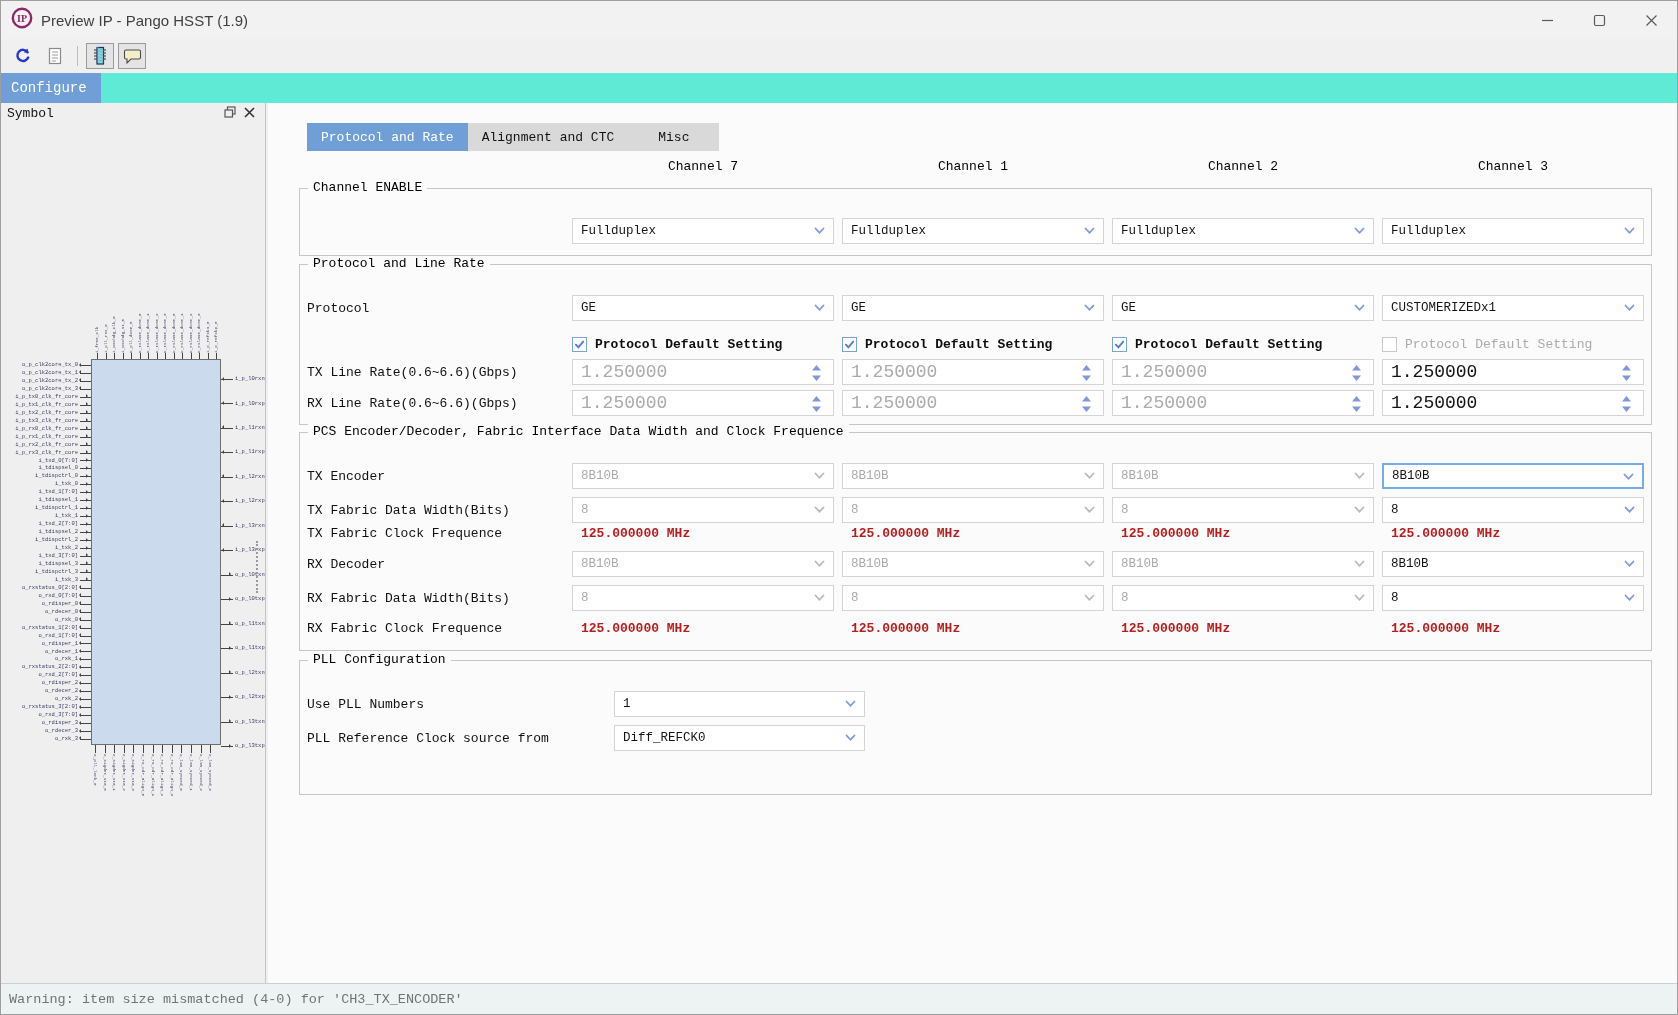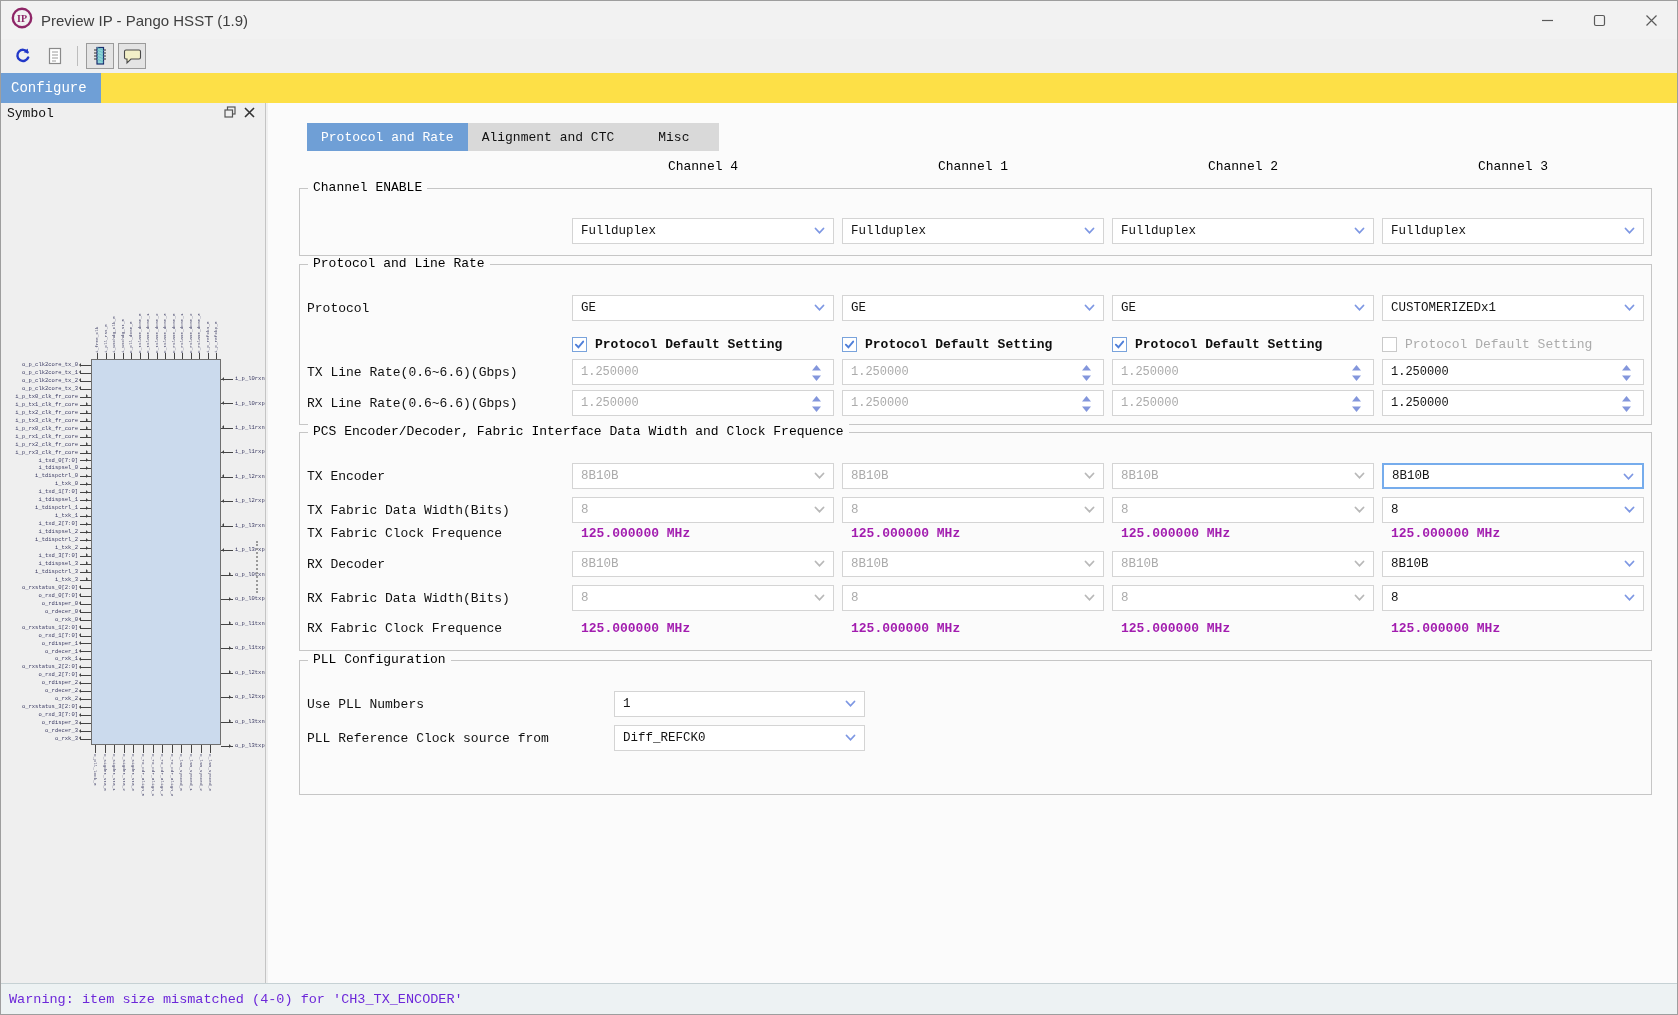--- a/index.html
+++ b/index.html
@@ -11,21 +11,21 @@
   #app-logo{margin:0 8px 0 10px;}
   #title-text{font-family:"Liberation Sans","DejaVu Sans",sans-serif;font-size:15px;color:#3F3F3F;}
   #win-controls{margin-left:auto;display:flex;height:100%;}
   .win-btn{width:52px;height:100%;display:flex;align-items:center;justify-content:center;}
   
   #toolbar{height:34px;background:#F0F0F0;display:flex;align-items:center;padding-left:8px;flex:0 0 auto;}
   .tb-btn{width:28px;height:26px;display:flex;align-items:center;justify-content:center;margin-right:4px;}
   .tb-btn.boxed{background:#E4E4E4;border:1px solid #9B9B9B;box-sizing:border-box;}
   .tb-sep{width:1px;height:20px;background:#BDBDBD;margin:0 8px 0 4px;}
   
-  #cfgrow{height:30px;background:#fde047;display:flex;flex:0 0 auto;}
+  #cfgrow{height:30px;background:#5eead4;display:flex;flex:0 0 auto;}
   #configure-tab{background:#6F9FD6;color:#FFFFFF;font-size:14px;display:flex;align-items:center;
        padding:0 14px 0 10px;}
   
   #panels{flex:1 1 auto;display:flex;position:relative;min-height:0;}
   #symbol-panel{width:264px;flex:0 0 auto;background:#EFEFEF;border-right:1px solid #C4C4C4;
        display:flex;flex-direction:column;}
   #symbol-header{height:21px;display:flex;align-items:center;padding:0 10px 0 6px;flex:0 0 auto;}
   #symbol-title{font-size:13px;color:#111;}
   #symbol-header .sp-ico{margin-left:auto;}
   #symbol-header .sp-ico + .sp-ico{margin-left:8px;}
@@ -68,34 +68,34 @@
   .rlabel{font-size:13px;color:#101010;padding-left:3px;white-space:nowrap;}
   
   .select{position:relative;height:26px;background:#FFF;border:1px solid #D4D4D4;box-sizing:border-box;
        display:flex;align-items:center;}
   .select .sval{font-size:12.5px;color:#141414;padding-left:8px;white-space:nowrap;}
   .select svg.chev{position:absolute;right:8px;top:8px;}
   .select.disabled .sval{color:#ABABAB;}
   .select.focused{border:2px solid #76ACEC;}
   .spin{position:relative;height:26px;background:#FFF;border:1px solid #D4D4D4;box-sizing:border-box;
        display:flex;align-items:center;}
-  .spin .sval{font-size:12px;color:#141414;padding-left:8px;}
+  .spin .sval{font-size:18px;color:#141414;padding-left:8px;}
   .spin.disabled .sval{color:#ABABAB;}
   .spin svg{position:absolute;right:12px;top:5px;}
-  .statictext{font-size:13px;font-weight:600;color:#a21caf;padding-left:9px;white-space:nowrap;}
+  .statictext{font-size:13px;font-weight:600;color:#b91c1c;padding-left:9px;white-space:nowrap;}
   .cbwrap{display:flex;}
   .cbox{width:15px;height:15px;background:#FFF;border:1px solid #79A3DC;box-sizing:border-box;
        display:flex;align-items:center;justify-content:center;}
   .cbox.disabled{border-color:#C9C9C9;}
   .cblabel{font-size:13px;font-weight:600;color:#0E0E0E;margin-left:8px;white-space:nowrap;}
   .cblabel.disabled{color:#ABABAB;font-weight:400;}
   
   #statusbar{height:30px;flex:0 0 auto;background:#EDF2F3;border-top:1px solid #C6D1D4;
        display:flex;align-items:center;padding-left:8px;}
-  #status-text{font-size:13.5px;color:#6d28d9;}
+  #status-text{font-size:13.5px;color:#737373;}
 </style>
 </head>
 <body>
 
 <div id="win">
 
   <div id="titlebar">
     <span id="app-logo">
       <svg width="22" height="22" viewBox="0 0 22 22">
         <circle cx="11" cy="11" r="9.2" fill="none" stroke="#8E2667" stroke-width="2.4"></circle>
@@ -435,21 +435,21 @@
     <div id="splitter-handle"></div>
 
     <div id="main-panel">
       <div id="tabs">
           <div class="tab selected">Protocol and Rate</div>
           <div class="tab">Alignment and CTC</div>
           <div class="tab pad-wide">Misc</div>
         </div>
       <div id="channel-headers">
           <span></span>
-          <span class="ch-head">Channel 4</span>
+          <span class="ch-head">Channel 7</span>
           <span class="ch-head">Channel 1</span>
           <span class="ch-head">Channel 2</span>
           <span class="ch-head">Channel 3</span>
         </div>
 
       <div class="groupbox" id="g-enable" style="margin-top:11px;height:68px;">
         <span class="gb-title">Channel ENABLE</span>
         <div class="gb-body" id="g-enable-body">
             <div class="grow" style="margin-top: 29px; height: 26px;">
               <span class="rlabel"></span>

